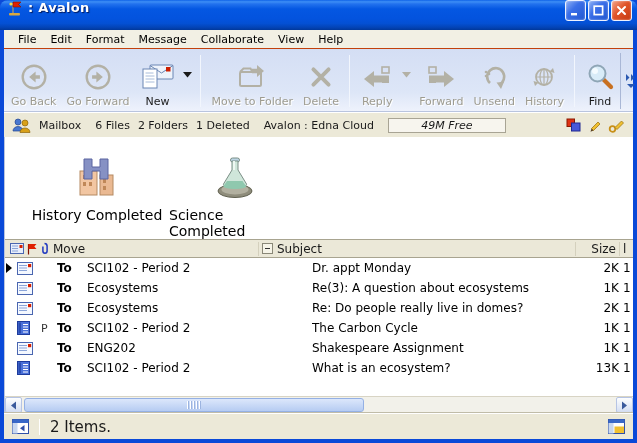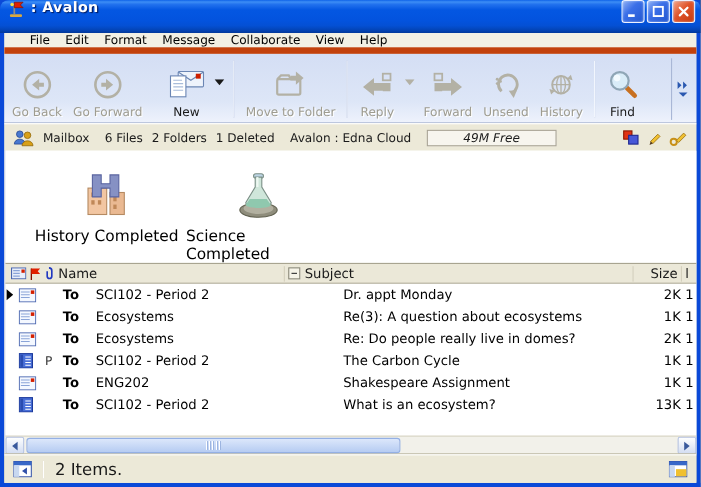--- a/index.html
+++ b/index.html
@@ -32,21 +32,21 @@
   .winbtn.close{ background:linear-gradient(135deg,#f2a488 0%,#e0542a 45%,#c43a10 100%); }
   
   .win-body{
     flex:1; display:flex; flex-direction:column; min-height:0;
     border-left:4px solid #0a49d8; border-right:4px solid #0a49d8; border-bottom:4px solid #0a49d8;
     background:#ece9d8;
   }
   
   .menubar{
     height:19px; flex:0 0 19px; background:#f2f0e4; display:flex; align-items:center;
-    padding-left:16px; border-bottom:6px solid #c2410c; font-size:11px; color:#000;
+    padding-left:7px; border-bottom:1px solid #c2410c; font-size:11px; color:#000;
   }
   .menu-item{ padding:2px 7px; cursor:default; }
   
   .toolbar{
     height:63px; flex:0 0 63px; background:linear-gradient(180deg,#d4def4 0%,#dde6f7 70%,#eef2fc 100%);
     display:flex; align-items:stretch; padding:4px 2px 2px 2px; border-bottom:1px solid #b9c4de;
   }
   .tbtn{
     display:flex; flex-direction:column; align-items:center; justify-content:flex-end;
     padding:2px 5px 1px; border-radius:3px; color:#3a5a8c;
@@ -222,20 +222,28 @@
         <div class="ticon">
           <svg width="32" height="28" viewBox="0 0 32 28">
             <rect x="4" y="9" width="21" height="14" rx="1.5" fill="none" stroke="currentColor" stroke-width="2"></rect>
             <path d="M4 9 l3.5-3.5 h7 l2 3.5" fill="none" stroke="currentColor" stroke-width="2"></path>
             <path d="M21 2 l7 6 -7 6 v-3.8 h-5 v-4.4 h5 z" fill="currentColor"></path>
           </svg>
         </div>
         <div class="tlabel">Move to Folder</div>
       </div>
 
+      <div class="tbtn disabled">
+        <div class="ticon">
+          <svg width="26" height="26" viewBox="0 0 24 24">
+            <path d="M5 5 L19 19 M19 5 L5 19" stroke="currentColor" stroke-width="3.6" stroke-linecap="round"></path>
+          </svg>
+        </div>
+        <div class="tlabel">Delete</div>
+      </div>
 
       <div class="tsep"></div>
 
       <div class="tbtn disabled">
         <div class="ticon">
           <svg width="34" height="26" viewBox="0 0 34 26">
             <rect x="22" y="3" width="7" height="6" fill="none" stroke="currentColor" stroke-width="1.6"></rect>
             <path d="M4 15 L14 7 L14 11.5 L29 11.5 L29 19 L22 19 L22 18.5 L14 18.5 L14 23 Z" fill="currentColor"></path>
           </svg>
         </div>
@@ -393,21 +401,21 @@
                 <path d="M1.5 1 V11.5" stroke="#801000" stroke-width="1.2"></path>
                 <path d="M1.5 1 h8 l-2.2 2.5 2.2 2.5 h-8 z" fill="#e02000"></path>
               </svg>
             </span>
             <span>
               <svg width="9" height="13" viewBox="0 0 9 13">
                 <path d="M4.5 1.5 a2.6 2.6 0 0 1 2.6 2.6 v5 a2.1 2.1 0 0 1 -4.2 0 v-4.6" fill="none" stroke="#2038c0" stroke-width="1.5"></path>
               </svg>
             </span>
           </span>
-          <span>Name</span>
+          <span>Move</span>
         </div>
         <div class="lh-subject">
           <span class="collapse-box">
               <i></i>
             </span>
           <span>Subject</span>
         </div>
         <div class="lh-size">Size</div>
         <div class="lh-extra">l</div>
       </div>

